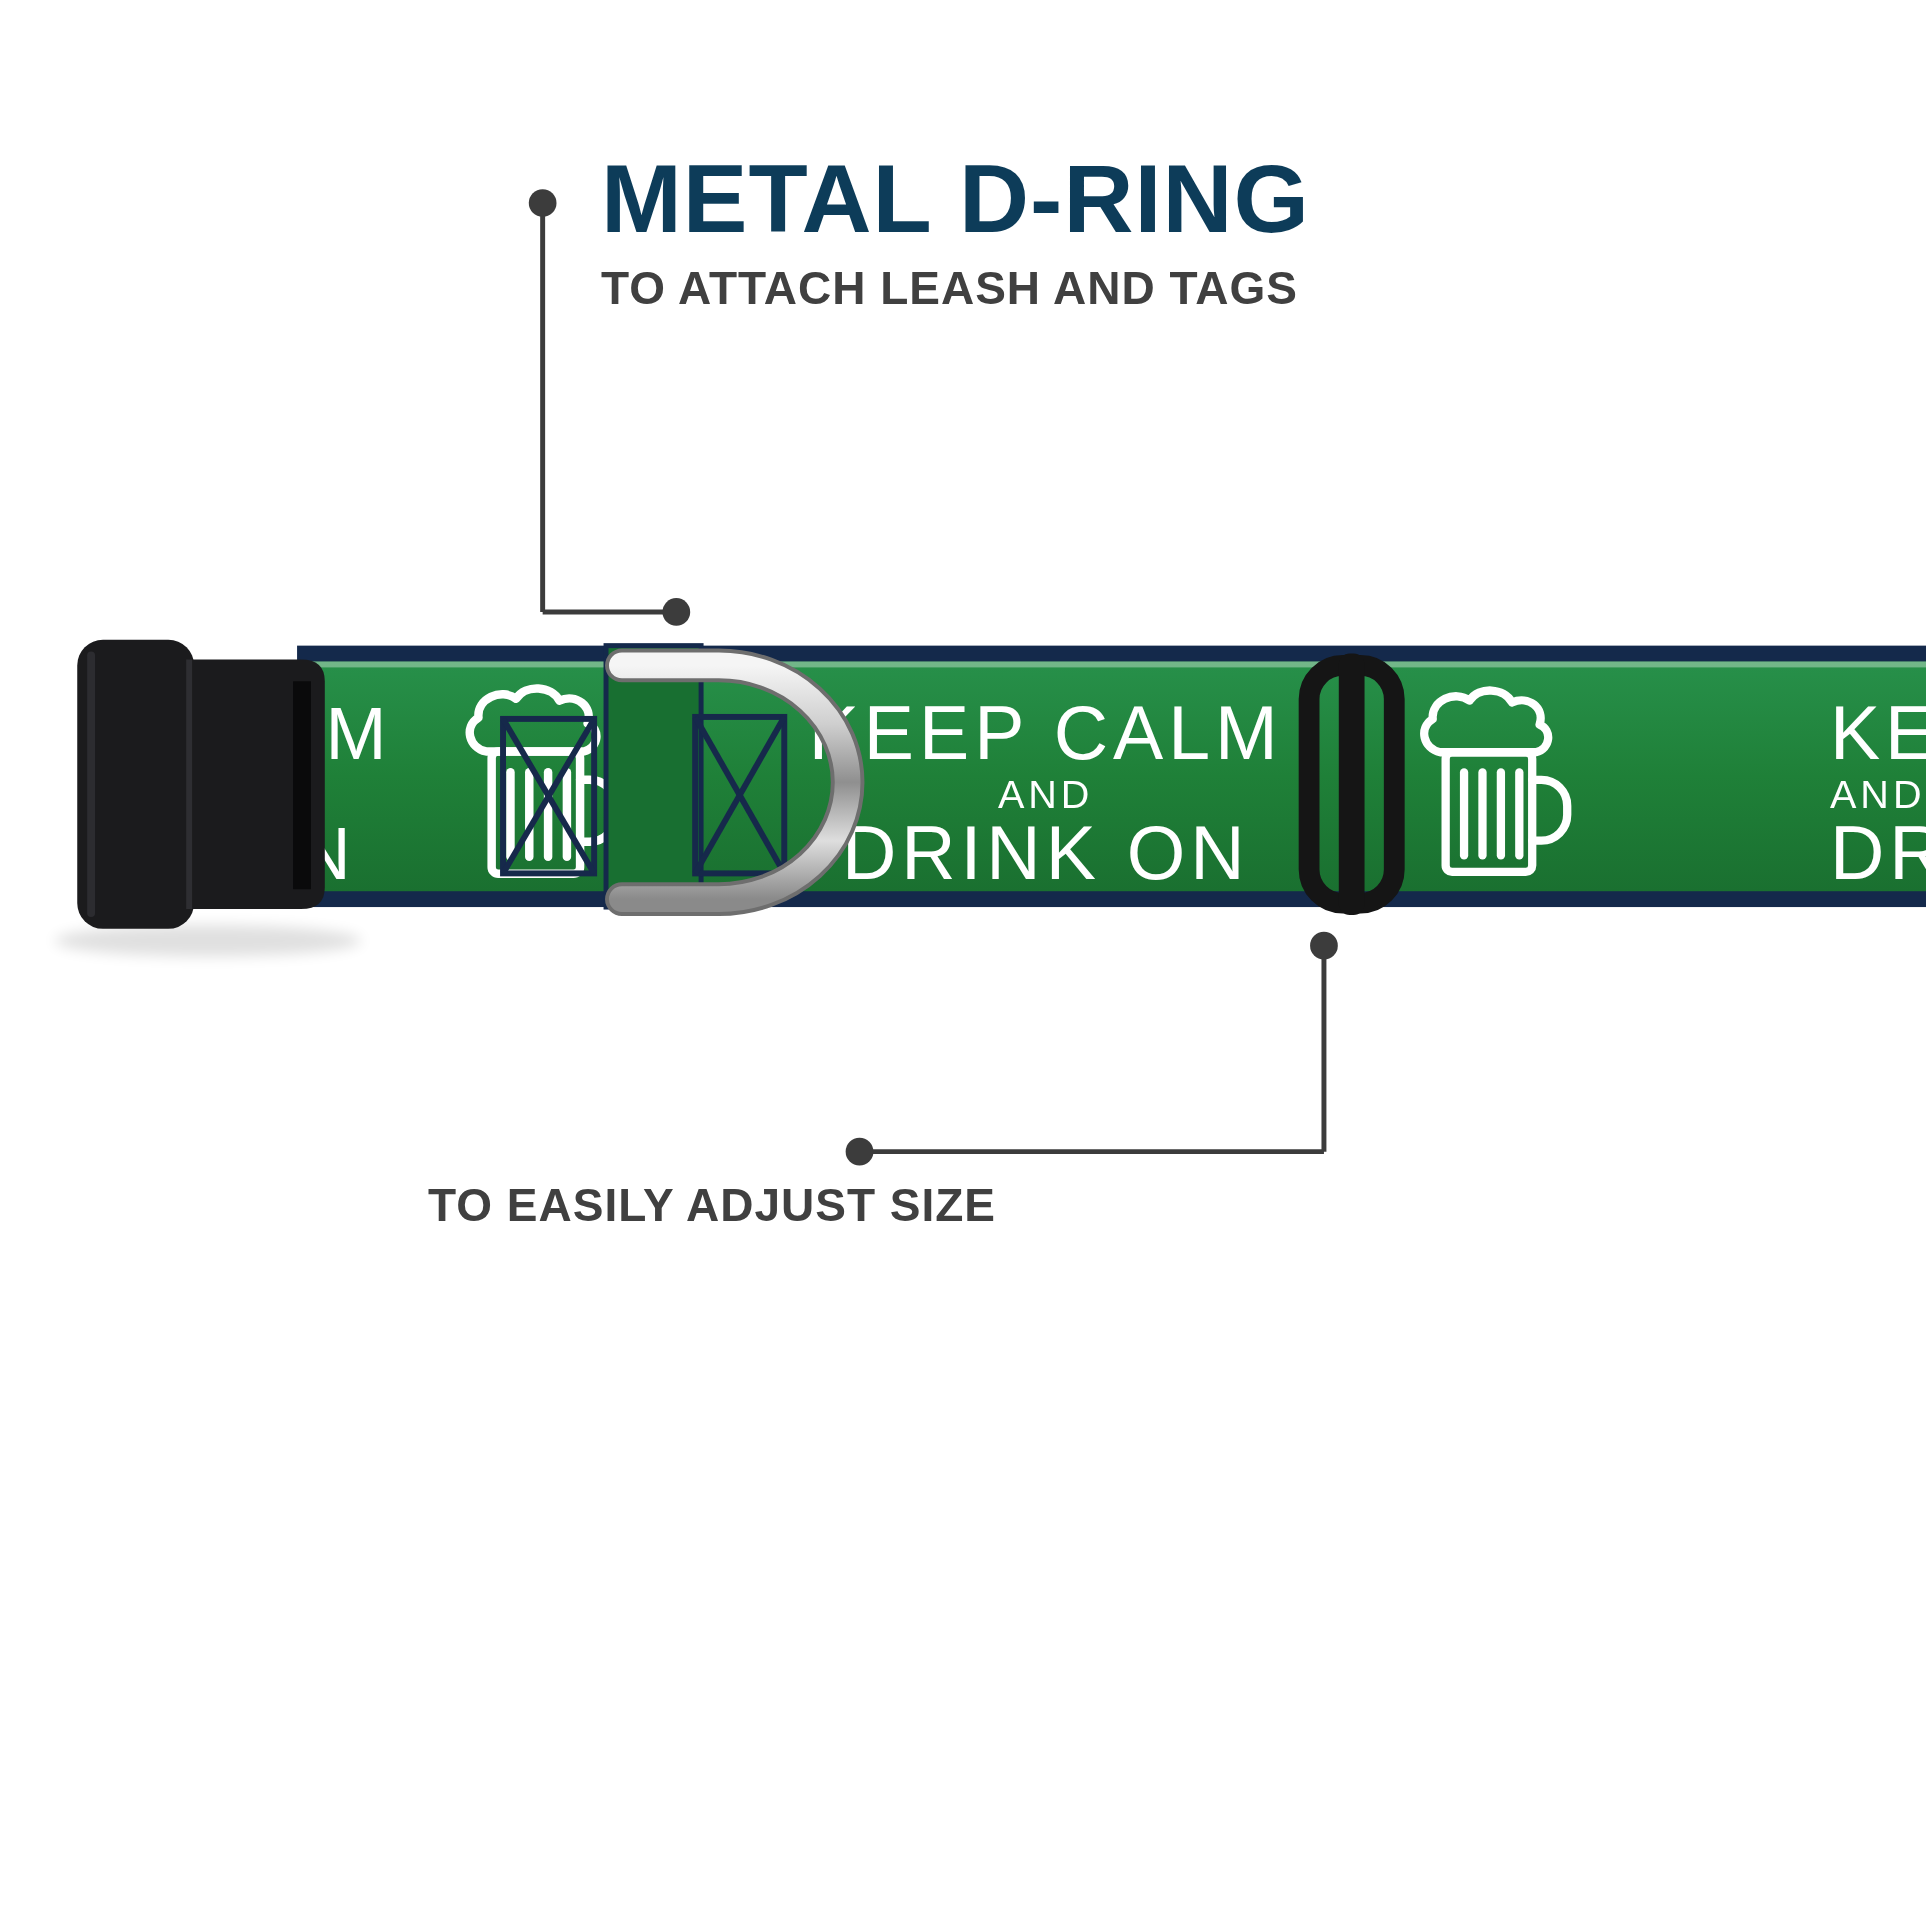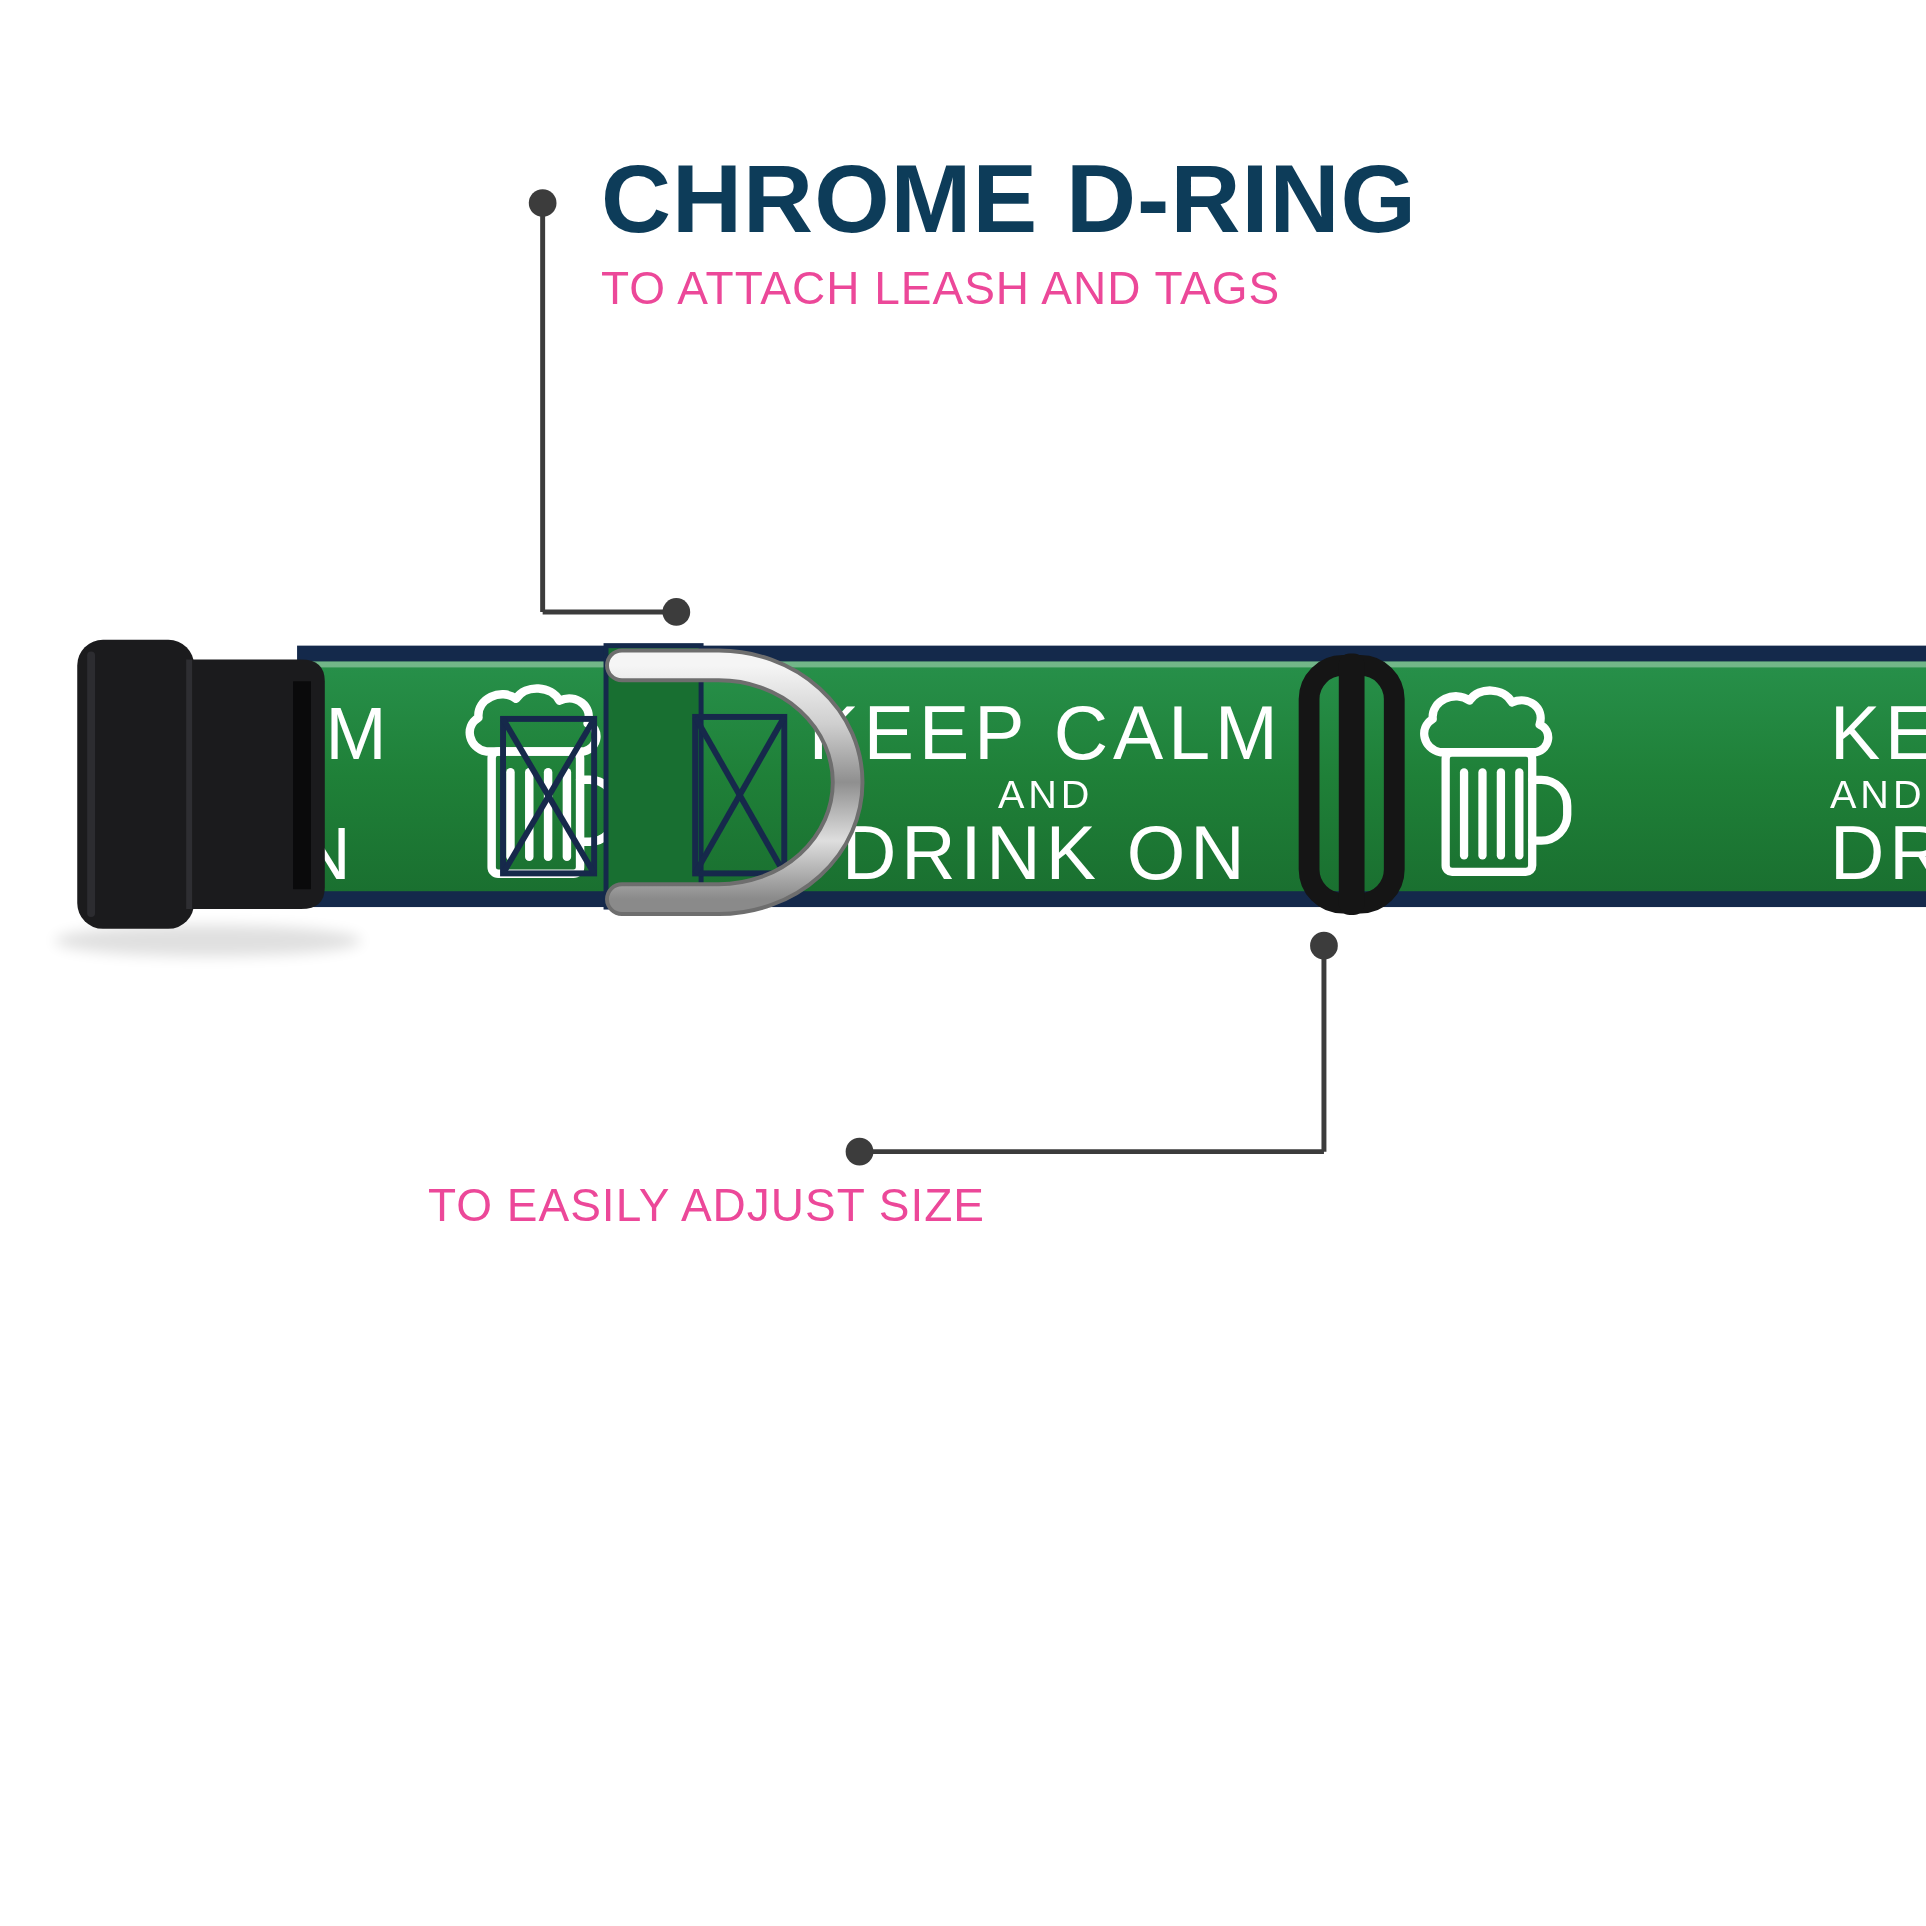--- a/index.html
+++ b/index.html
@@ -16,25 +16,25 @@
   .anno-bottom{left:428px;top:1164px;}
   .anno-title{
     font-weight:bold;
     font-size:97px;
     line-height:1.0;
     letter-spacing:1px;
     color:#0d3c59;
     white-space:nowrap;
   }
   .anno-sub{
-    font-weight:normal;
+    font-weight:bold;
     font-size:46px;
     line-height:1.0;
     letter-spacing:1px;
-    color:#ec4899;
+    color:#404040;
     margin-top:18px;
     white-space:nowrap;
   }
 </style>
 </head>
 <body>
 
 <div class="stage">
 
   <svg class="scene-svg" width="1927" height="1927" viewBox="0 0 1946 1946">
@@ -133,21 +133,21 @@
 
     <g stroke="#3c3c3c" stroke-width="5" fill="#3c3c3c">
       <line x1="1337" y1="955" x2="1337" y2="1163"></line>
       <line x1="1337" y1="1163" x2="868" y2="1163"></line>
       <circle cx="1337" cy="955" r="14" stroke="none"></circle>
       <circle cx="868" cy="1163" r="14" stroke="none"></circle>
     </g>
   </svg>
 
   <div class="anno anno-top">
-    <div class="anno-title">CHROME D-RING</div>
+    <div class="anno-title">METAL D-RING</div>
     <div class="anno-sub">TO ATTACH LEASH AND TAGS</div>
   </div>
 
   <div class="anno anno-bottom">
     <div class="anno-sub">TO EASILY ADJUST SIZE</div>
   </div>
 
 </div>
 
 

